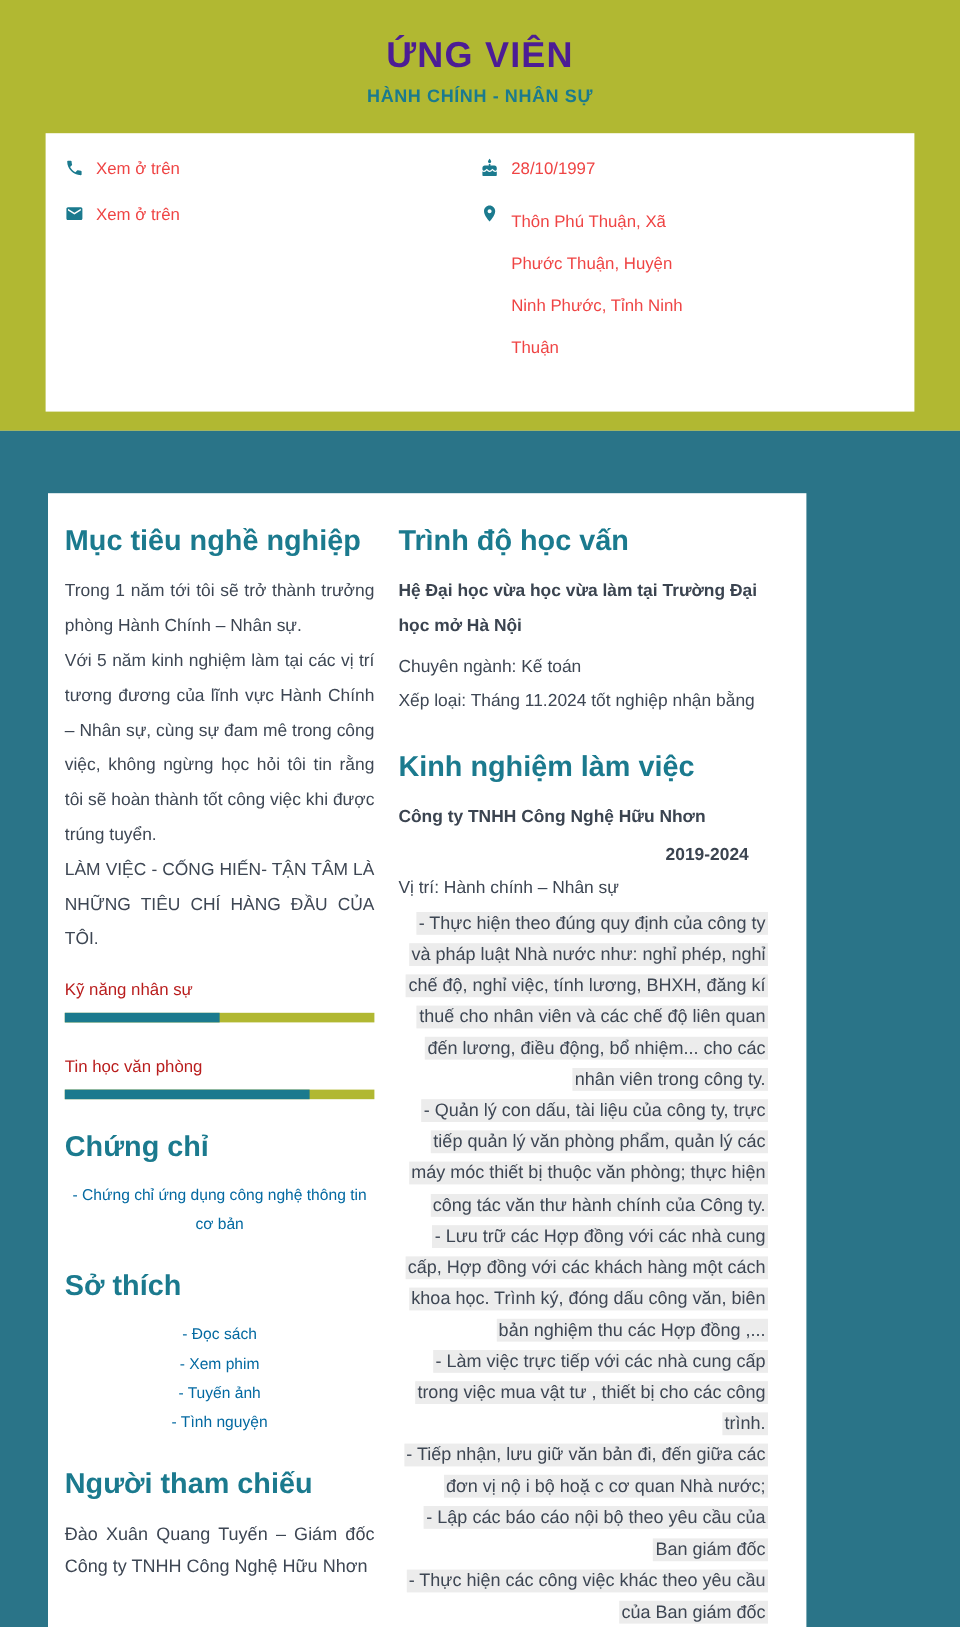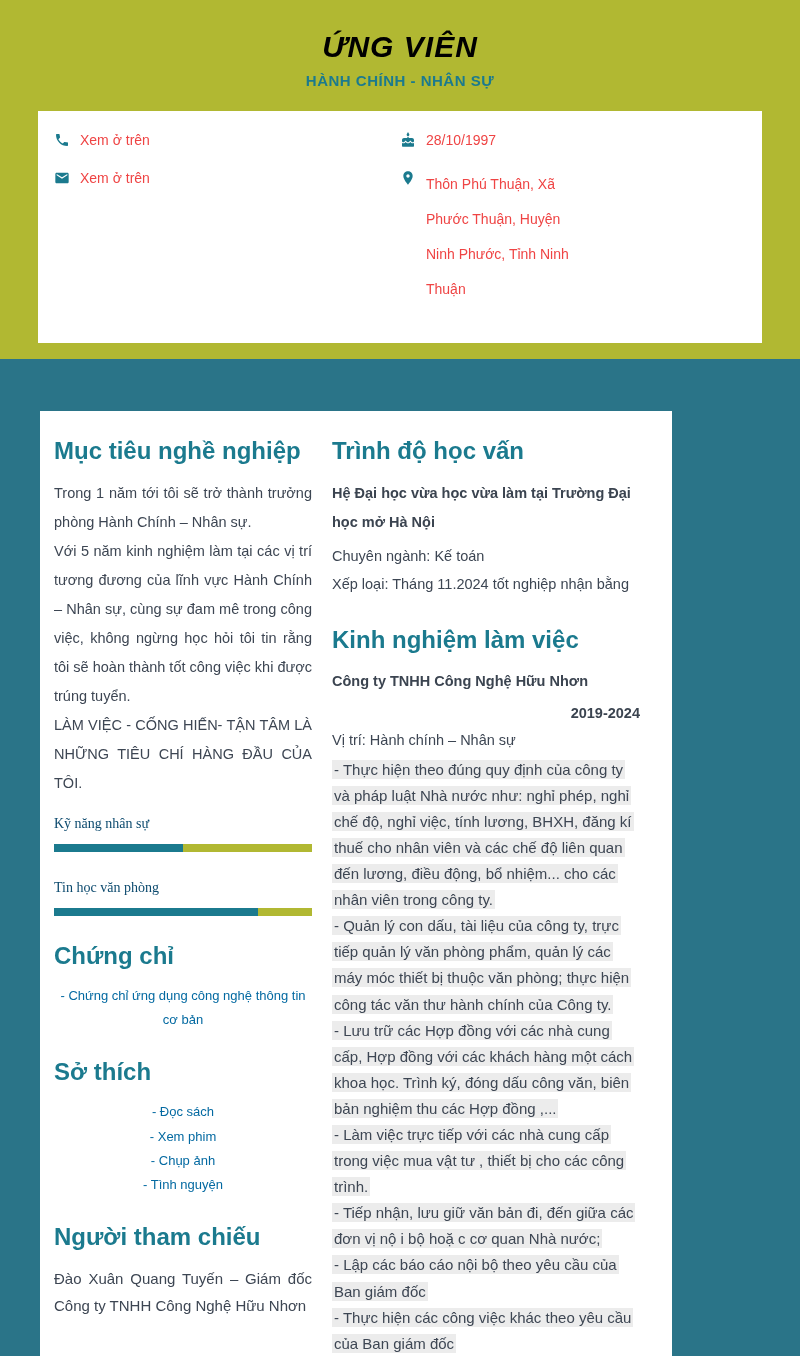--- a/index.html
+++ b/index.html
@@ -2,21 +2,21 @@
 <html><head>
 <meta charset="utf-8">
 <style>
   * { margin:0; padding:0; box-sizing:border-box; }
   html,body { background:#e8e8e8; }
   body { font-family:"Liberation Sans","DejaVu Sans",sans-serif; }
   .page { width:800px; height:1356px; margin:0 auto; background:#ffffff; display:flex; flex-direction:column; overflow:hidden; }
 
   
   .top { background:#b1b832; padding:30px 0 16px; }
-  .cv-title { color:#000000; text-align:center; font-size:30px; font-weight:bold; letter-spacing:1px;font-style:italic; }
+  .cv-title { color:#4c1d95; text-align:center; font-size:30px; font-weight:bold; letter-spacing:1px; }
   .cv-subtitle { color:#1b7a8e; text-align:center; font-size:15px; font-weight:bold; letter-spacing:.5px; margin-top:8px; }
 
   .contact-card { background:#ffffff; margin:22px 38px 0; padding:18px 16px 20px; display:grid; grid-template-columns:1fr 1fr; min-height:180px; }
   .c-item { display:flex; align-items:flex-start; gap:10px; color:#ef4444; font-size:14px; margin-bottom:16px; line-height:1.6; }
   .c-item .ic { width:16px; height:16px; flex:0 0 16px; margin-top:3px; }
   .c-item .ic svg { width:16px; height:16px; fill:#1b7a8e; display:block; }
   .address { width:160px; line-height:2.5; }
 
   
   .gap-white { height:12px; background:#ffffff; }
@@ -24,35 +24,35 @@
   
   .main { flex:1; background:#2a7488; padding:52px 128px 0 40px; }
   .card { background:#ffffff; padding:24px 32px 26px 14px; display:grid; grid-template-columns:258px 1fr; column-gap:20px; }
 
   h2.sec { color:#1b7a8e; font-size:24px; font-weight:bold; margin:26px 0 14px; }
   h2.sec.first { margin-top:2px; }
 
   .body-text { color:#3d4653; font-size:14.5px; line-height:2.0; text-align:justify; }
   .body-text p { margin:0; }
 
-  .skill-label { color:#0c4a6e; font-size:14px; margin:18px 0 12px;font-family:Liberation Serif, serif; }
+  .skill-label { color:#b91c1c; font-size:14px; margin:18px 0 12px; }
   .skill-track { height:8px; background:#b1b832; width:100%; margin-bottom:8px; }
   .skill-fill { height:8px; background:#1b7a8e; }
 
   .plain-list div { color:#0369a1; font-size:13px; line-height:1.85;text-align:center; }
 
   .ref-text { color:#3d4653; font-size:15px; line-height:1.8; text-align:justify; }
 
   
   .edu-school { color:#3b4450; font-size:14.5px; font-weight:bold; line-height:2.0; margin-bottom:6px; }
   .edu-line { color:#3d4653; font-size:14.5px; line-height:1.9; }
   .exp-company { color:#3b4450; font-size:14.5px; font-weight:bold; line-height:1.8; }
-  .exp-period { color:#3b4450; font-size:14.5px; font-weight:bold; text-align:right; margin:10px 0 6px; }
+  .exp-period { color:#3b4450; font-size:14.5px; font-weight:bold; text-align:right; margin:10px 16px 6px; }
   .exp-position { color:#3d4653; font-size:14.5px; line-height:1.8; margin-bottom:4px; }
-  .bullets { color:#3d4653; font-size:15px; line-height:1.74; text-align:left; }
+  .bullets { color:#3d4653; font-size:15px; line-height:1.74; text-align:right; }
   .bullets p { margin:0; }
   .hl { background:#ececec; box-decoration-break:clone; -webkit-box-decoration-break:clone; padding:1px 2px; }
 </style>
 </head>
 <body>
 
 <div class="page">
 
   <header class="top">
     <div class="cv-title">ỨNG VIÊN</div>
@@ -126,21 +126,21 @@
 
         <h2 class="sec">Chứng chỉ</h2>
         <div class="plain-list">
           <div>- Chứng chỉ ứng dụng công nghệ thông tin cơ bản</div>
         </div>
 
         <h2 class="sec">Sở thích</h2>
         <div class="plain-list">
           <div>- Đọc sách</div>
           <div>- Xem phim</div>
-          <div>- Chụp ảnh</div>
+          <div>- Tuyến ảnh</div>
           <div>- Tình nguyện</div>
         </div>
 
         <h2 class="sec">Người tham chiếu</h2>
         <div class="ref-text">
           <div>Đào Xuân Quang Tuyến – Giám đốc Công ty TNHH Công Nghệ Hữu Nhơn</div>
 
         </div>
       </div>
 

